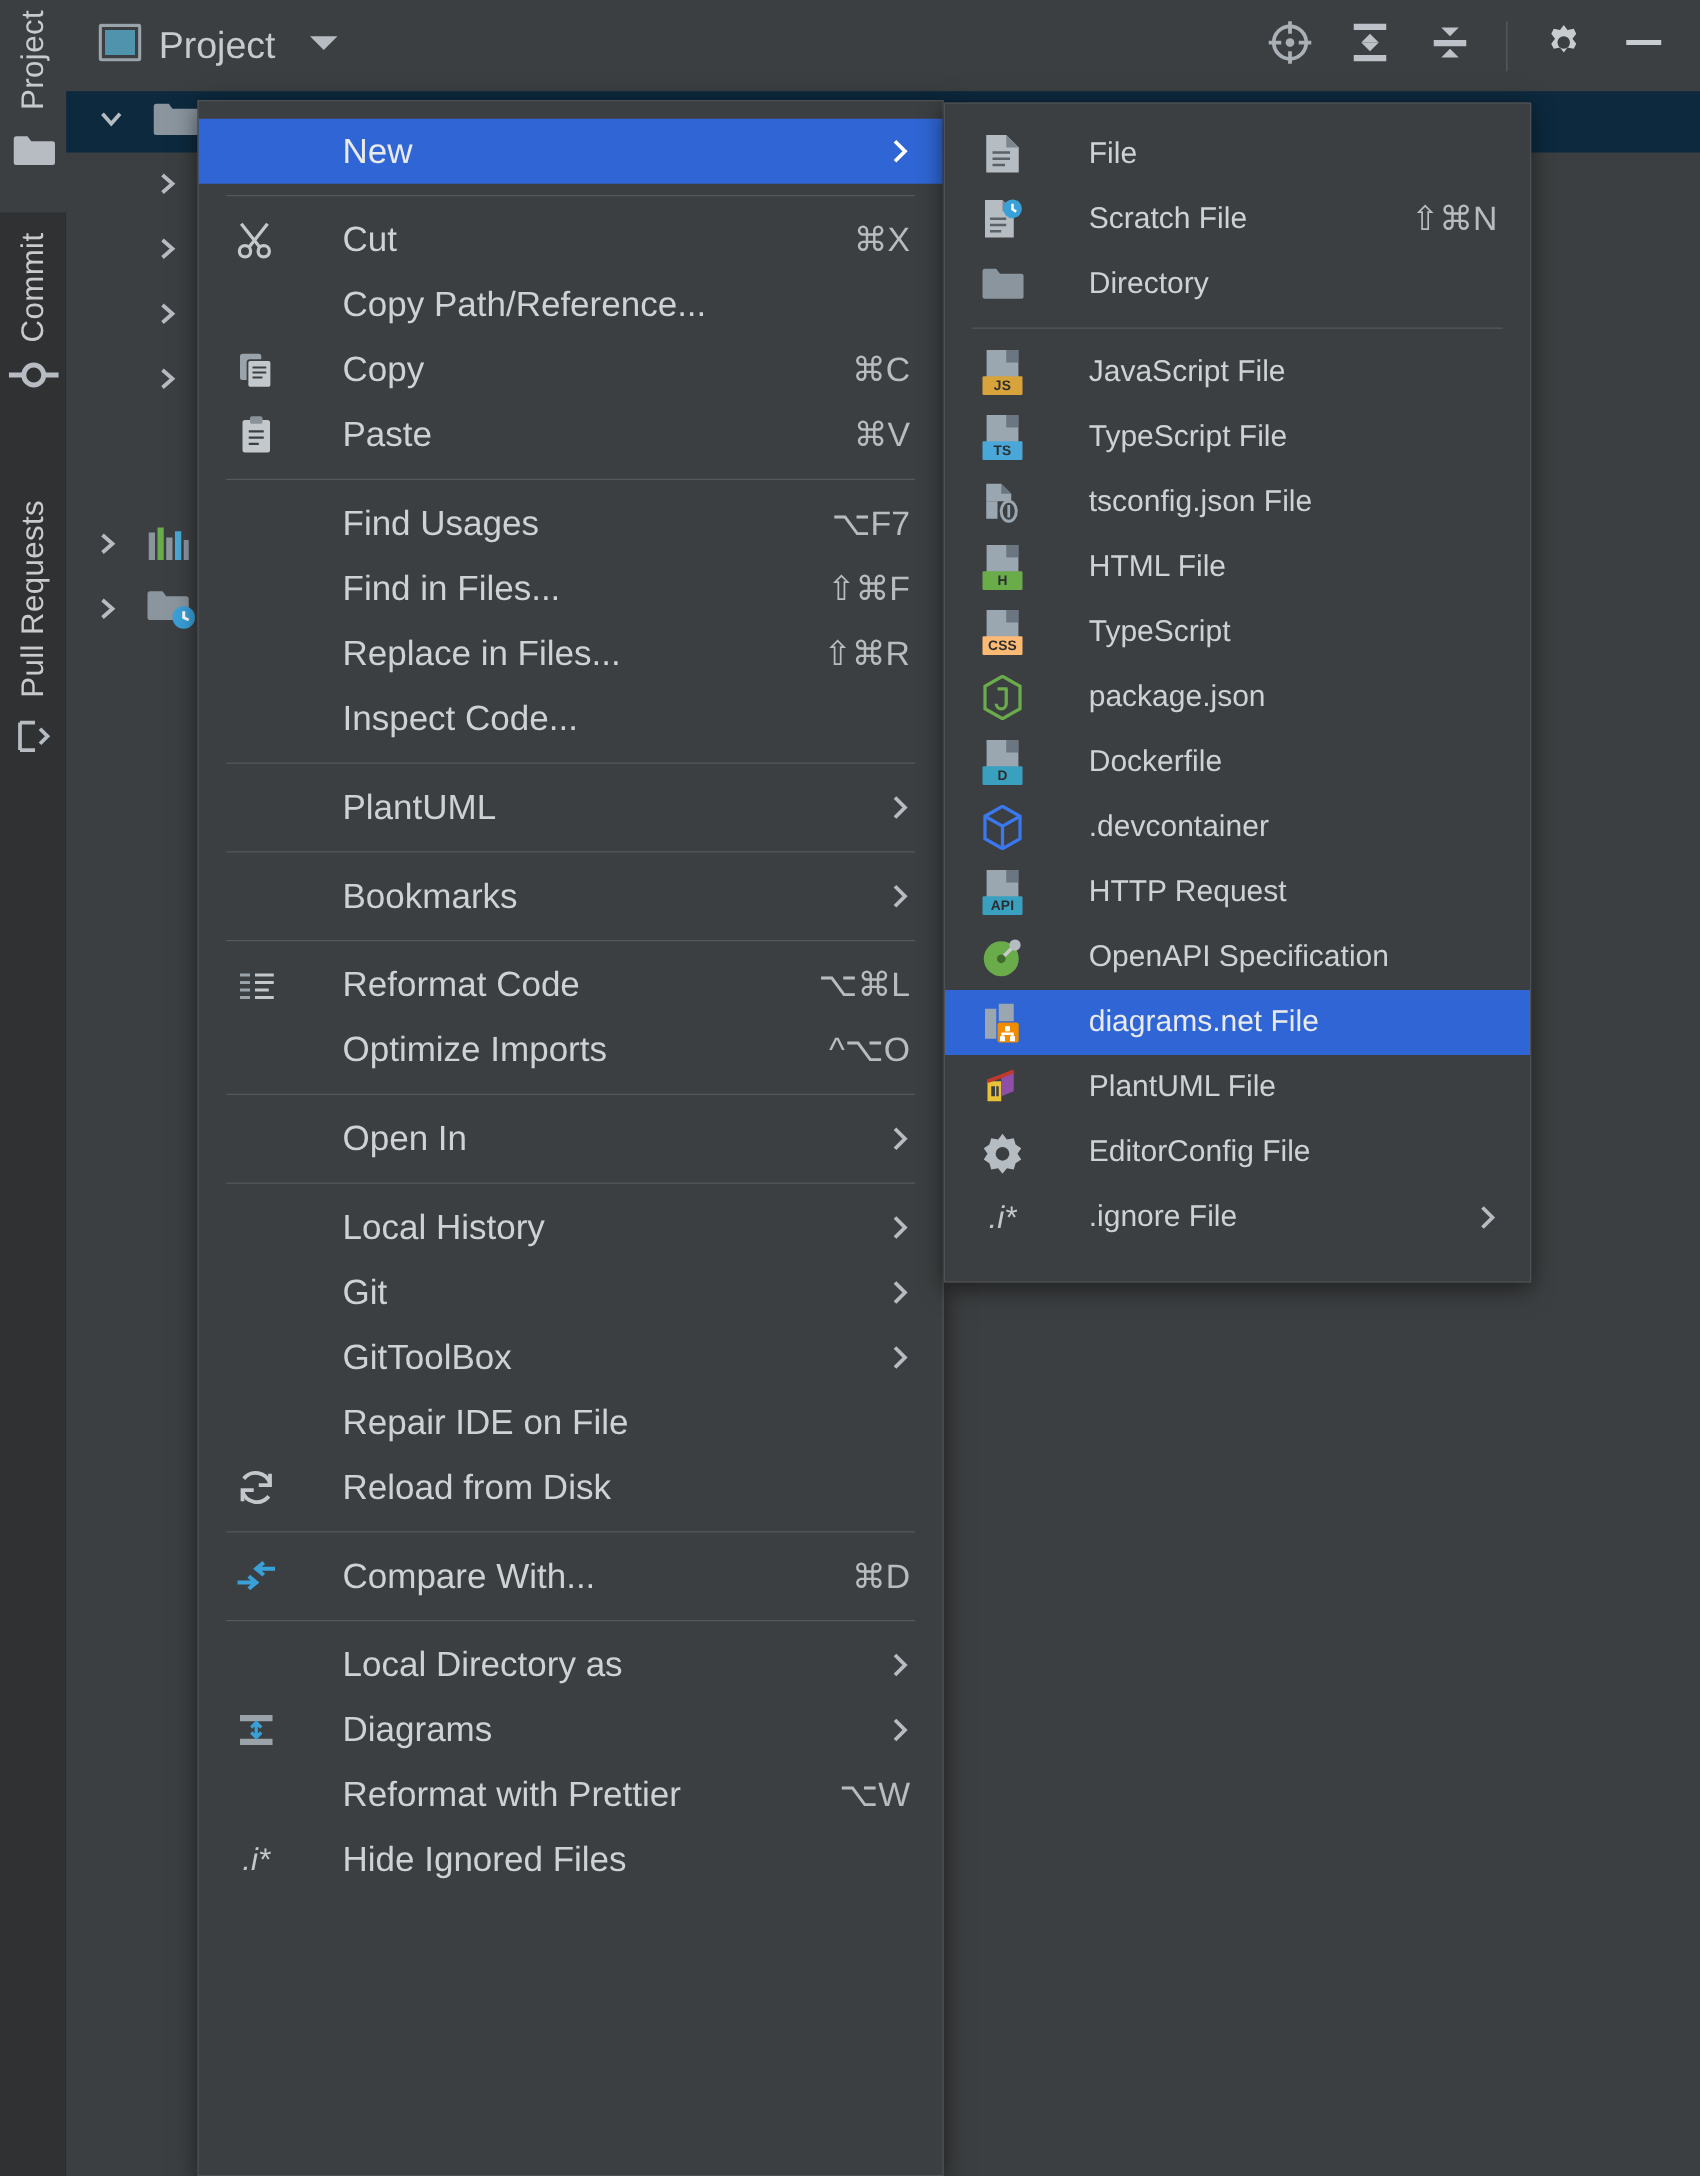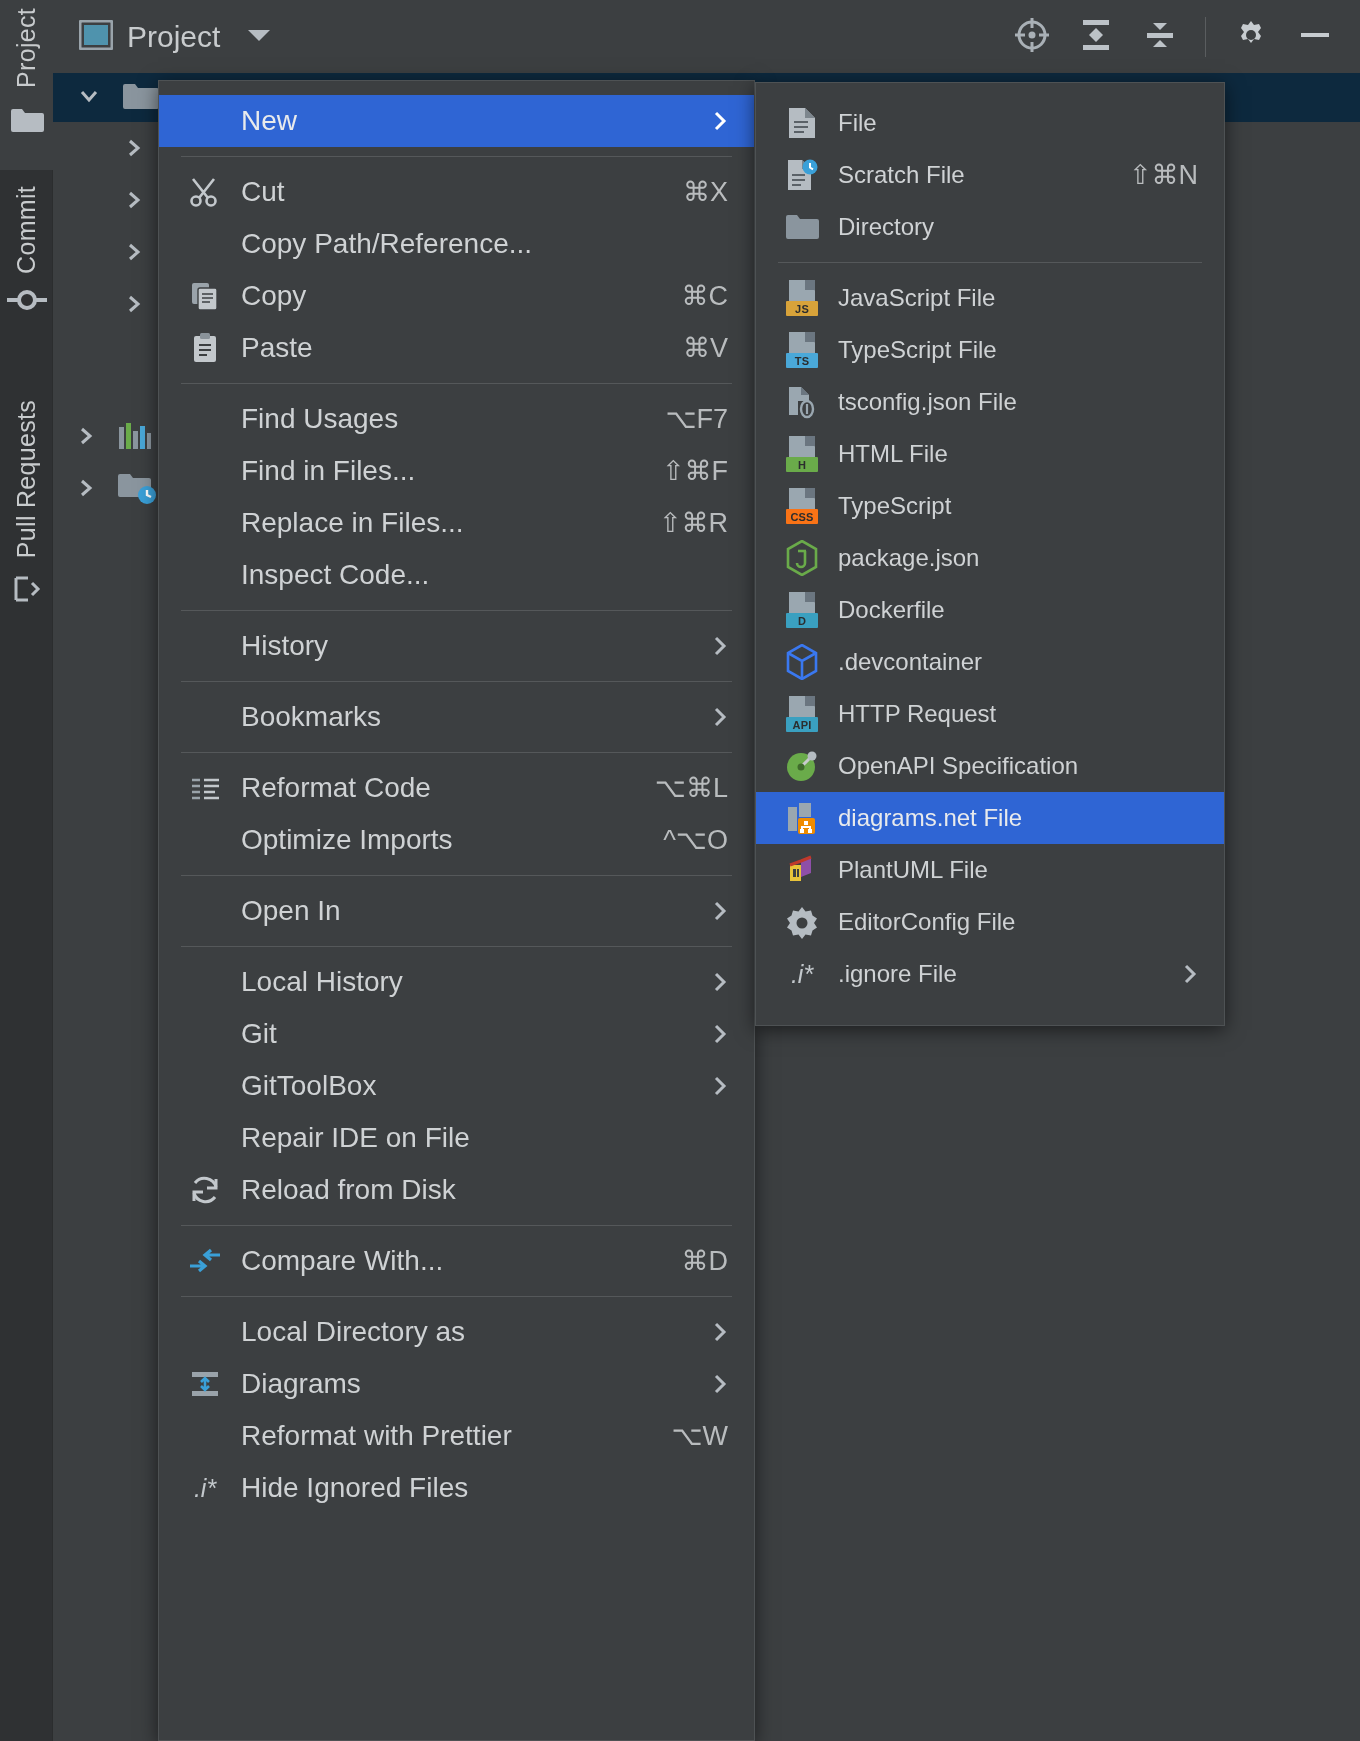--- a/index.html
+++ b/index.html
@@ -59,21 +59,21 @@
     height: 52px; padding: 0 0 0 28px; cursor: default;
     color: #cfd2d4; font-size: 28px; white-space: nowrap;
   }
   .mi.sub .mi-label { font-size: 24px; }
   .mi.highlight { background: #2f65d4; }
   .mi.highlight .mi-label { color: #e8eaec; }
   .mi-icon {
     width: 36px; min-width: 36px; height: 44px; margin-right: 18px;
     display: flex; align-items: center; justify-content: center;
   }
-  .mi-label { flex: 0 0 auto; }
+  .mi-label { flex: 0 0 auto; margin-left: 33px; }
   .mi-short { margin-left: auto; padding-right: 26px; color: #b9bcbe; font-size: 27px; }
   .mi-arrow { margin-left: auto; padding-right: 22px; display: flex; align-items: center; }
   .sep { height: 1px; background: #55585a; margin: 9px 22px; }
 
   
   .ft { position: relative; width: 34px; height: 36px; }
   .ft .page {
     position: absolute; left: 4px; top: 0; width: 26px; height: 30px;
     background: #9aa7b0; clip-path: polygon(0 0, 62% 0, 100% 34%, 100% 100%, 0 100%);
   }
@@ -325,21 +325,21 @@
     </div>
     <div class="mi">
       <span class="mi-icon"></span>
       <span class="mi-label">Inspect Code...</span>
     </div>
 
     <div class="sep"></div>
 
     <div class="mi">
       <span class="mi-icon"></span>
-      <span class="mi-label">History</span>
+      <span class="mi-label">PlantUML</span>
       <span class="mi-arrow">
         <svg width="24" height="24" viewBox="0 0 24 24">
             <path d="M8 4l8 8-8 8" stroke="#b6bcc2" stroke-width="3" fill="none"></path>
           </svg>
       </span>
     </div>
 
     <div class="sep"></div>
 
     <div class="mi">
@@ -559,21 +559,21 @@
         </span>
       </span>
       <span class="mi-label">HTML File</span>
     </div>
 
     <div class="mi sub">
       <span class="mi-icon">
         <span class="ft">
             <span class="page"></span>
             <span class="fold"></span>
-          <span class="tag" style="background:#f97316">CSS</span>
+          <span class="tag" style="background:#fdba74">CSS</span>
         </span>
       </span>
       <span class="mi-label">TypeScript</span>
     </div>
 
     <div class="mi sub">
       <span class="mi-icon">
         <svg width="34" height="36" viewBox="0 0 34 36">
           <path d="M17 1l14 8v18l-14 8-14-8V9z" fill="none" stroke="#6aab4a" stroke-width="2.6"></path>
           <path d="M20 11v12a4 4 0 01-8 0" stroke="#6aab4a" stroke-width="2.6" fill="none"></path>

